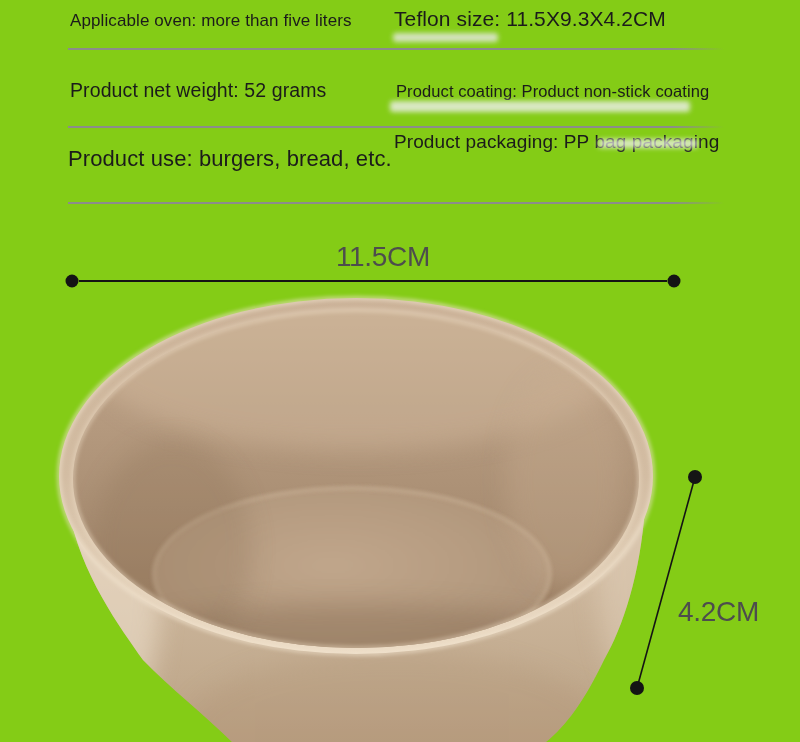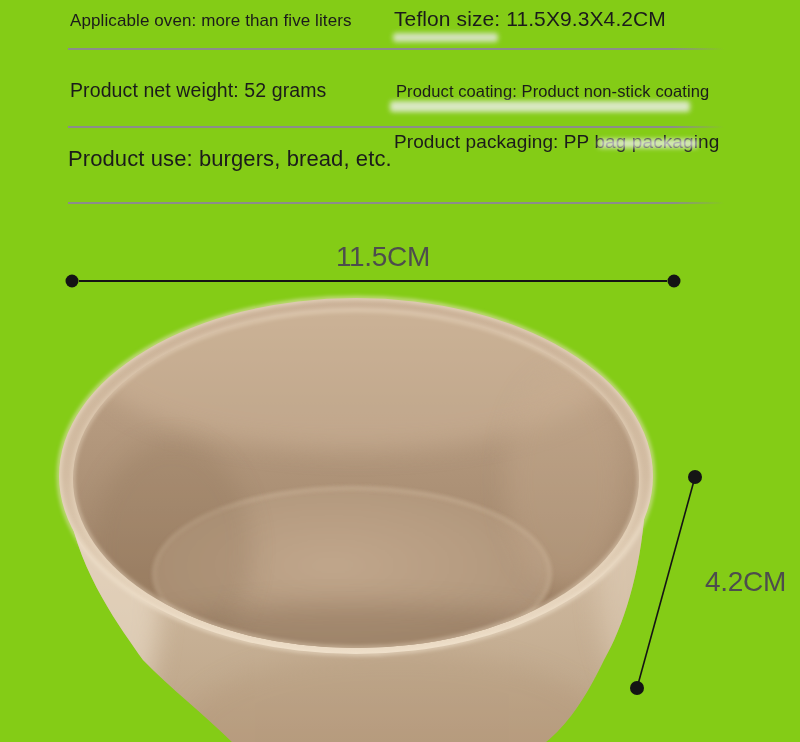--- a/index.html
+++ b/index.html
@@ -30,21 +30,21 @@
   .s2{left:390px;top:101px;width:300px;height:11px;background:#efefef;opacity:.8;}
   .s3{left:598px;top:139px;width:100px;height:9px;background:#f2f2f2;opacity:.75;}
   
   .pan-svg{position:absolute;left:0;top:0;}
   
   .dim-label{
     position:absolute;color:#4d4d4d;font-size:28px;font-weight:400;
     letter-spacing:-.3px;white-space:nowrap;
   }
   .dim-w{left:308px;top:241px;width:150px;text-align:center;}
-  .dim-h{left:678px;top:566px;margin-left:27px;}
+  .dim-h{left:678px;top:596px;}
 </style>
 </head>
 <body>
 
 <div class="canvas">
 
   <section>
     <div class="cell r1l">Applicable oven: more than five liters</div>
     <div class="cell r1r">Teflon size: 11.5X9.3X4.2CM</div>
     <div class="divider d1"></div>

